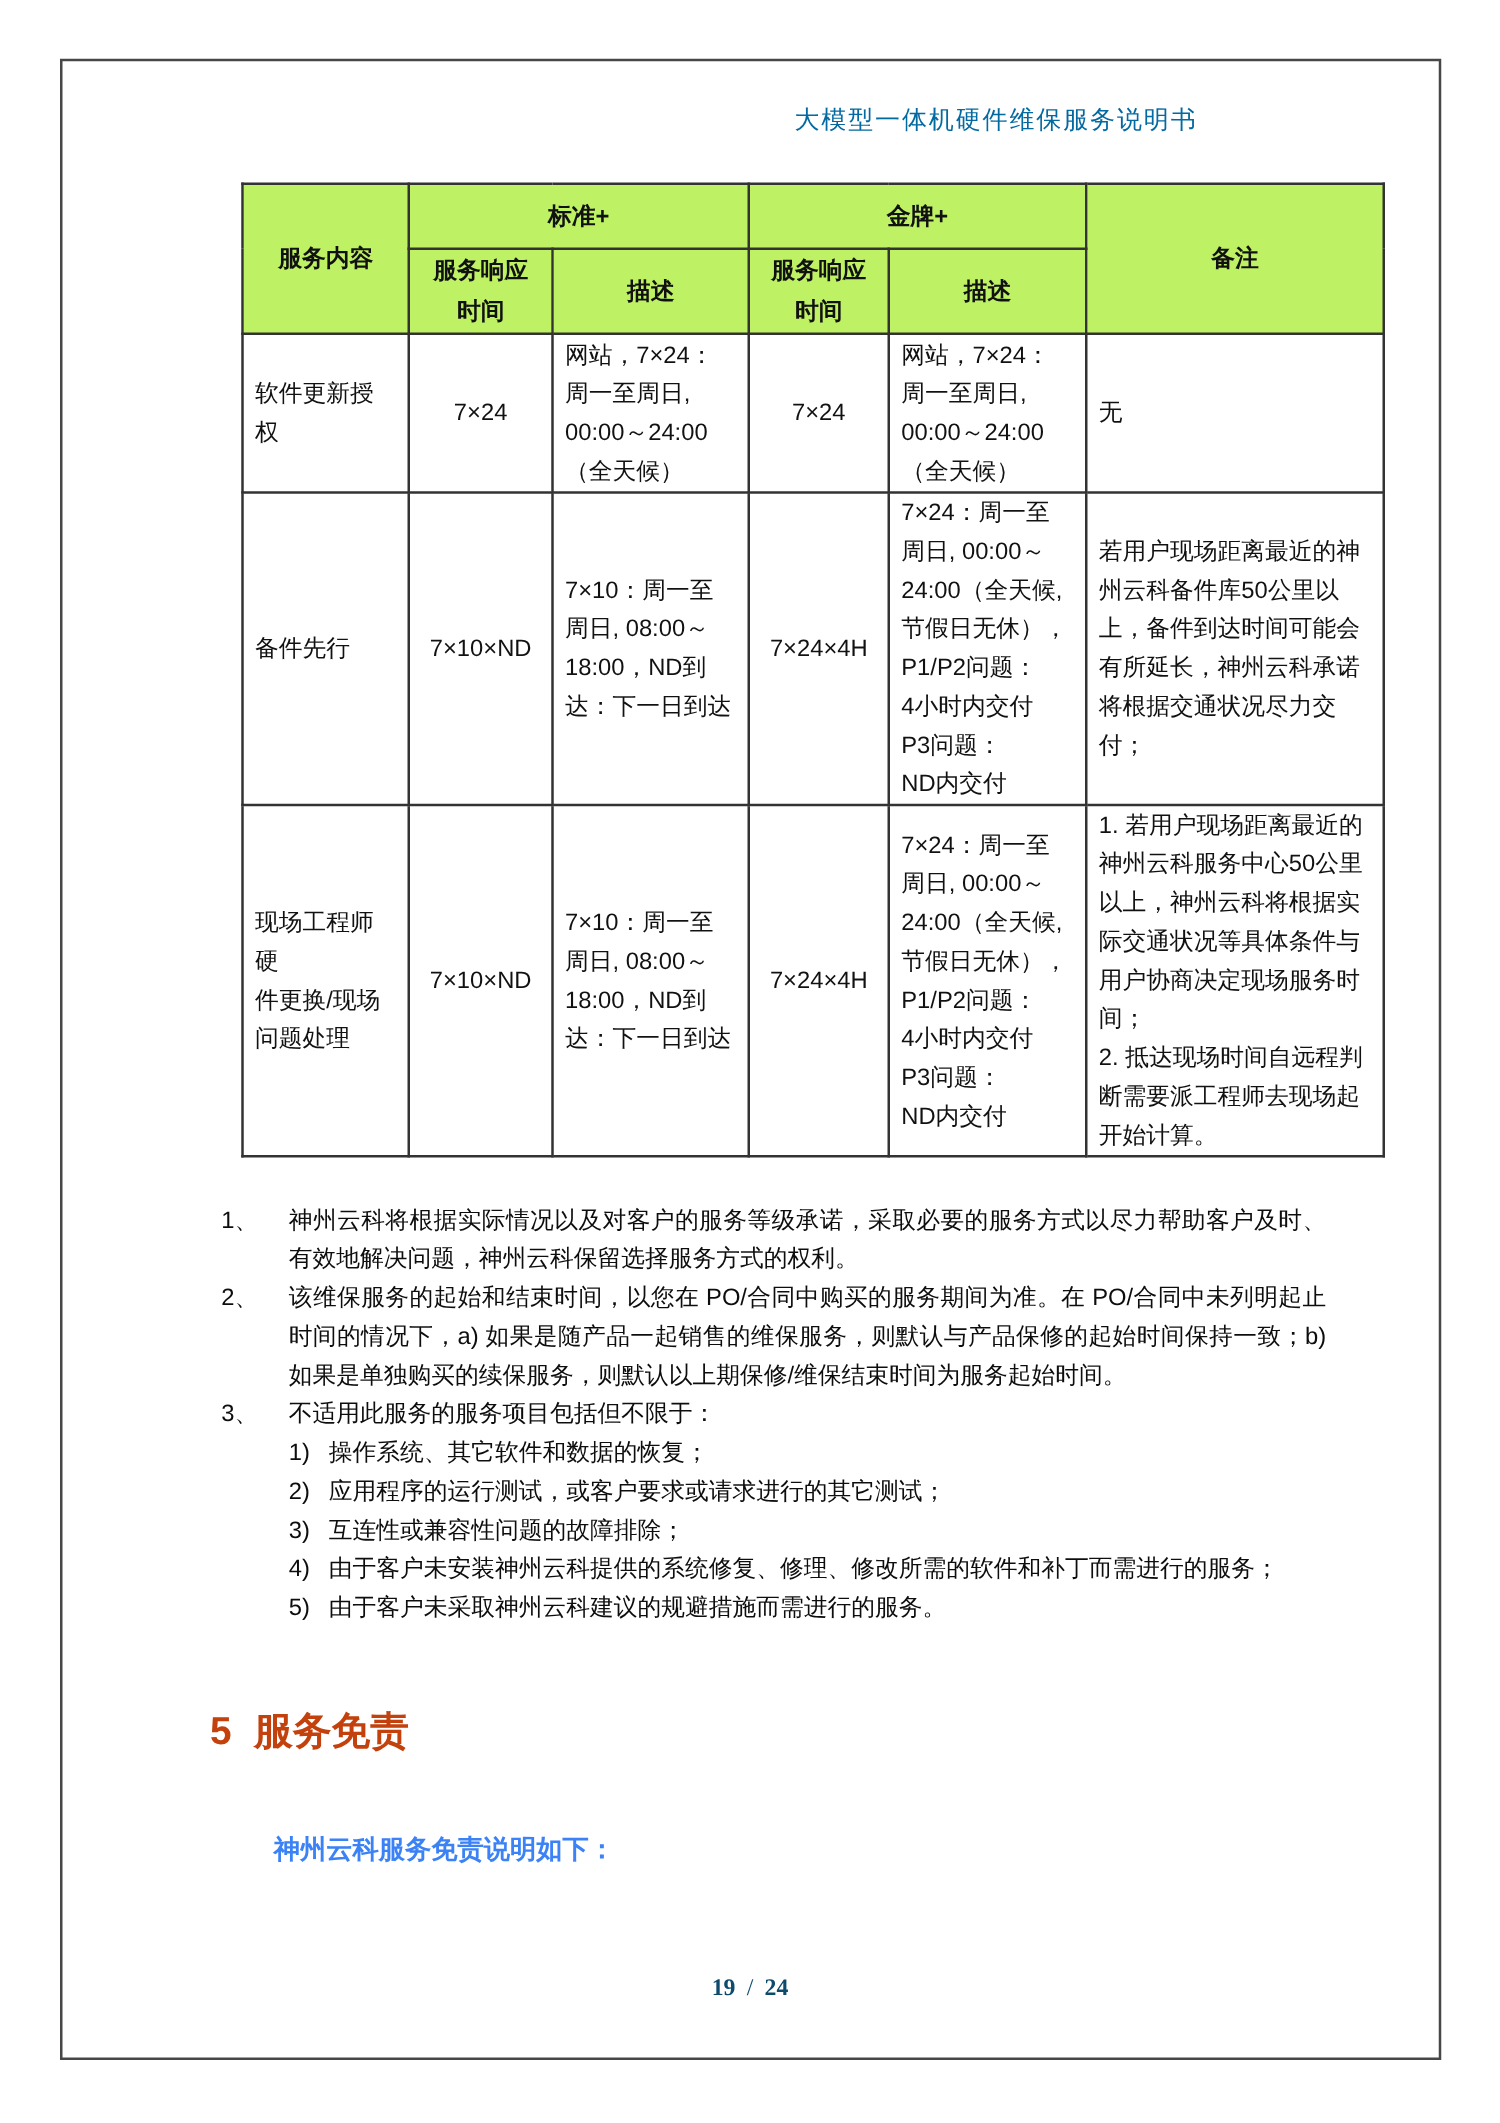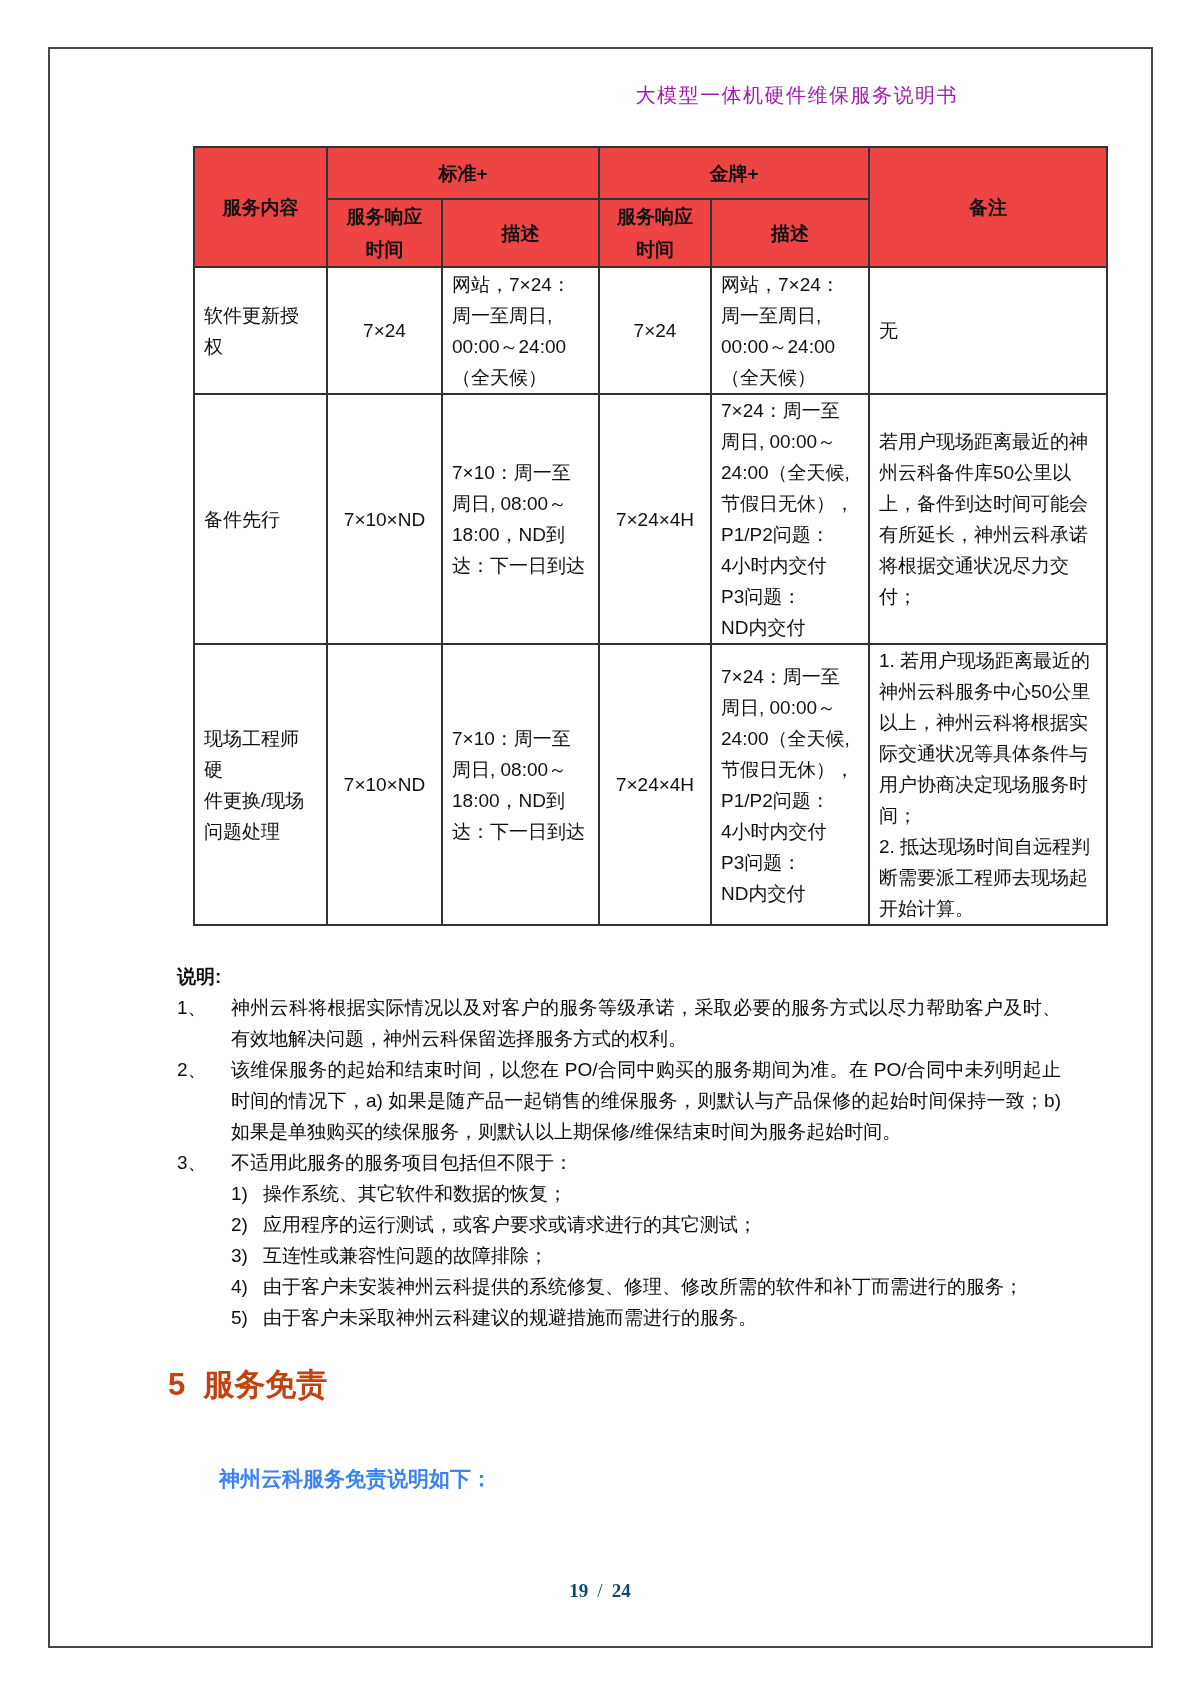--- a/index.html
+++ b/index.html
@@ -7,33 +7,33 @@
     position:relative;width:1200px;height:1698px;background:#ffffff;overflow:hidden;
     font-family:"Liberation Sans","DejaVu Sans",sans-serif;color:#0d0d0d;
   }
   .page-border{
     position:absolute;left:48px;top:47px;width:1101px;height:1597px;
     border:2px solid #474747;
   }
   .doc-header{
     position:absolute;left:0;top:82px;width:958px;text-align:right;
     font-family:"Liberation Serif","DejaVu Serif",serif;
-    font-size:20px;color:#a21caf;letter-spacing:1.5px;
+    font-size:20px;color:#0369a1;letter-spacing:1.5px;
   }
   table.svc{
     position:absolute;left:193px;top:146px;
     border-collapse:collapse;table-layout:fixed;
     font-size:19px;line-height:31px;color:#111;
   }
   table.svc td{
     border:2px solid #333333;padding:0 9px;vertical-align:middle;
     overflow:hidden;
   }
   td.hc{
-    background:#ef4444;font-weight:bold;text-align:center;padding:0 4px;
+    background:#bef264;font-weight:bold;text-align:center;padding:0 4px;
     line-height:33px;
   }
   .pre{white-space:pre-line;}
   td.cell-service{text-align:left;padding:0 6px;}
   td.cell-time{text-align:center;margin-left:21px;}
   td.cell-desc{text-align:left;}
   td.cell-remark{text-align:left;line-height:31px;}
   tr.rh1{height:52px;}
   tr.rh2{height:68px;}
   tr.rd1{height:127px;}
@@ -164,21 +164,20 @@
 用户协商决定现场服务时
 间；
 2. 抵达现场时间自远程判
 断需要派工程师去现场起
 开始计算。</td>
       </tr>
     </tbody>
   </table>
 
   <div class="notes">
-    <div class="notes-label">说明:</div>
     <div class="note-item">
       <span class="note-num">1、</span>
       <div class="note-text">神州云科将根据实际情况以及对客户的服务等级承诺，采取必要的服务方式以尽力帮助客户及时、有效地解决问题，神州云科保留选择服务方式的权利。</div>
     </div>
     <div class="note-item">
       <span class="note-num">2、</span>
       <div class="note-text">该维保服务的起始和结束时间，以您在 PO/合同中购买的服务期间为准。在 PO/合同中未列明起止时间的情况下，a) 如果是随产品一起销售的维保服务，则默认与产品保修的起始时间保持一致；b) 如果是单独购买的续保服务，则默认以上期保修/维保结束时间为服务起始时间。</div>
     </div>
     <div class="note-item">
       <span class="note-num">3、</span>

